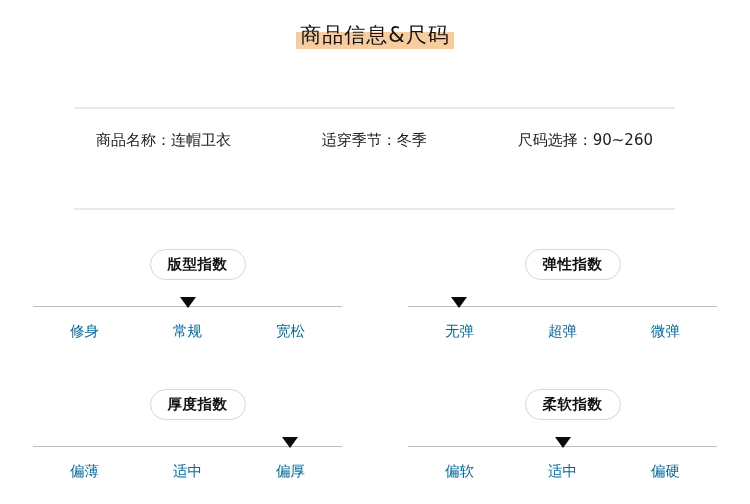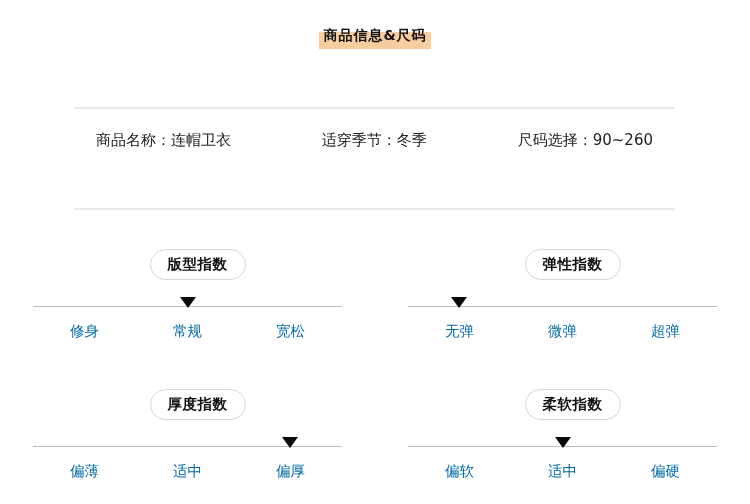--- a/index.html
+++ b/index.html
@@ -26,22 +26,22 @@
   .title-wrap {
     position: absolute;
     top: 20px;
     left: 0;
     width: 750px;
     text-align: center;
   }
   .title {
     display: inline-block;
     position: relative;
-    font-size: 14px;
-    font-weight: bold;
+    font-size: 21px;
+    font-weight: normal;
     letter-spacing: 1px;
     line-height: 30px;
     color: #111111;
     padding: 0 4px;
   }
   .title .hl {
     position: absolute;
     left: 0;
     right: 0;
     top: 12px;
@@ -201,22 +201,22 @@
     <div class="index-cell">
       <div class="badge-wrap">
         <span class="badge">弹性指数</span>
       </div>
       <div class="scale">
         <div class="scale-line">
           <span class="marker" style="left:16.666%;"></span>
         </div>
         <div class="scale-labels">
           <span>无弹</span>
+          <span>超弹</span>
           <span>微弹</span>
-          <span>超弹</span>
         </div>
       </div>
     </div>
 
     <div class="index-cell">
       <div class="badge-wrap">
         <span class="badge">厚度指数</span>
       </div>
       <div class="scale">
         <div class="scale-line">

